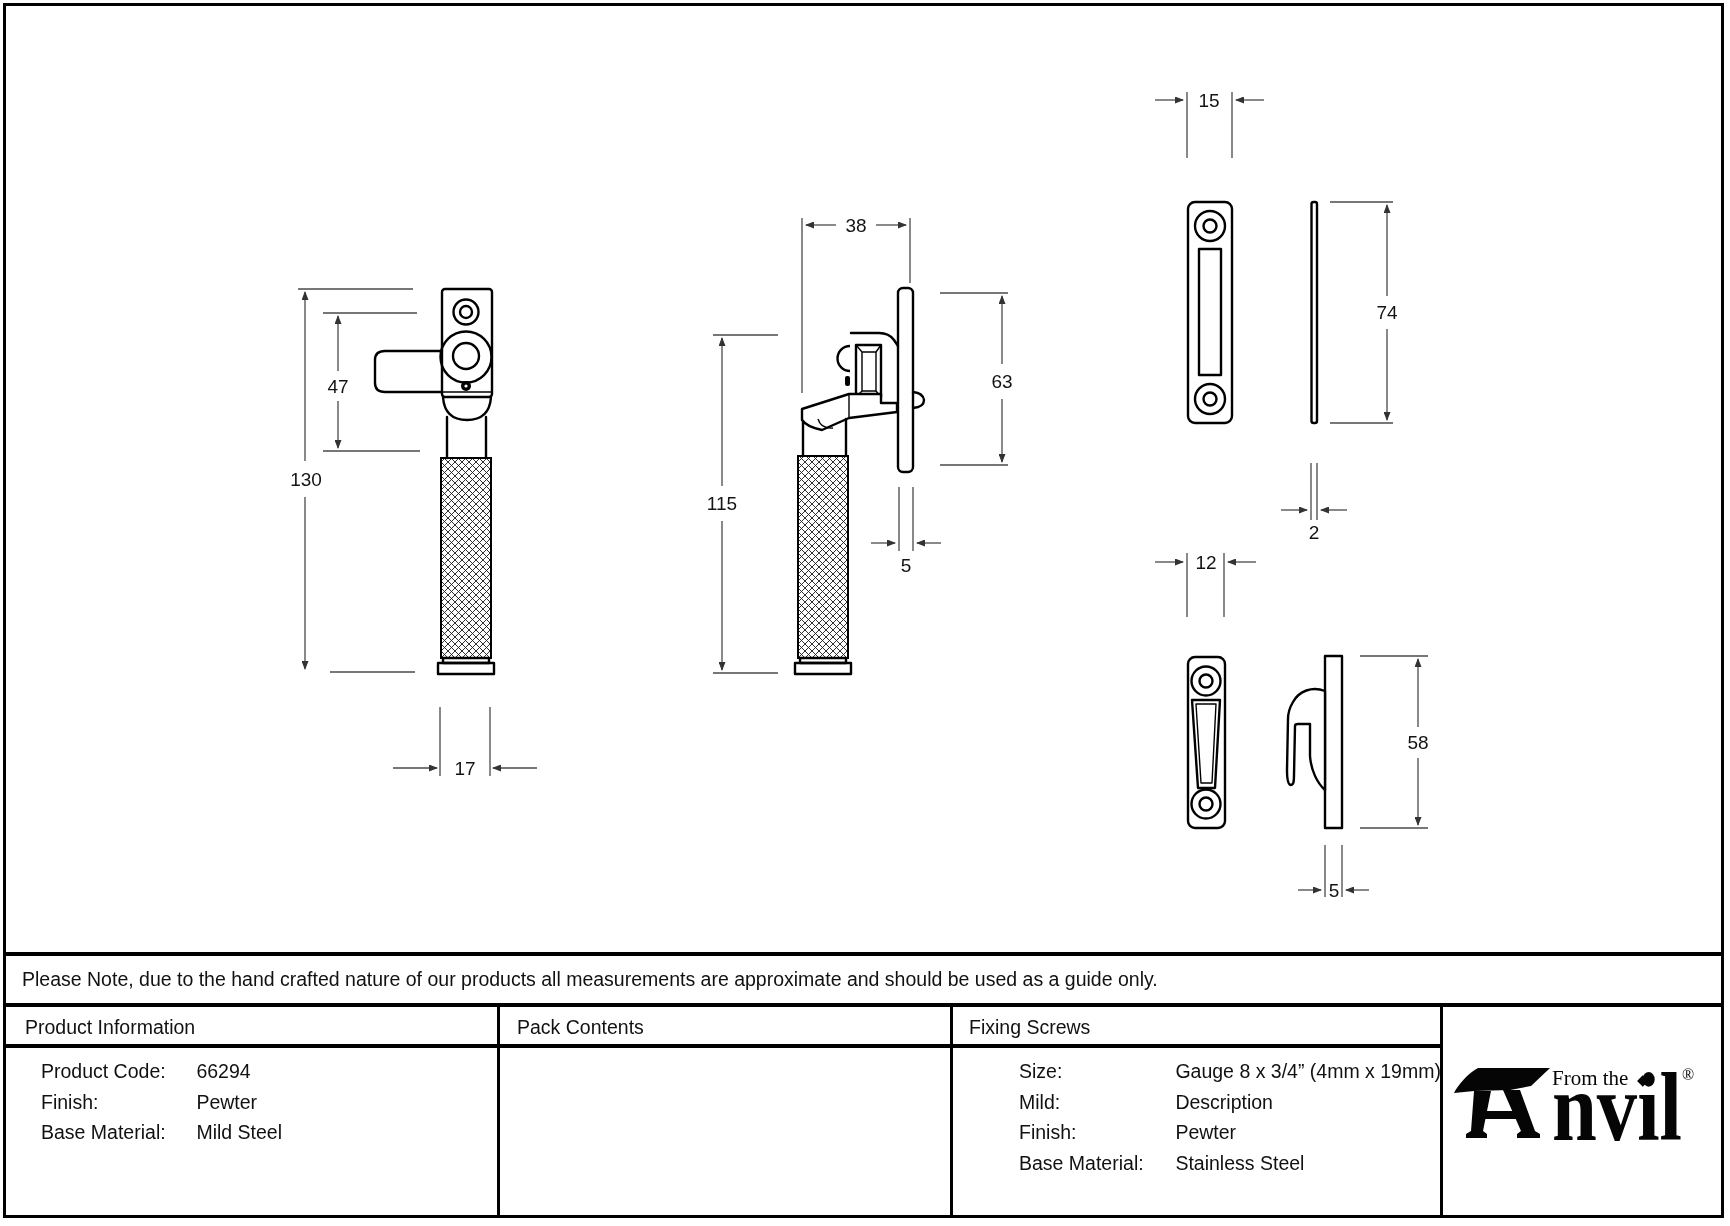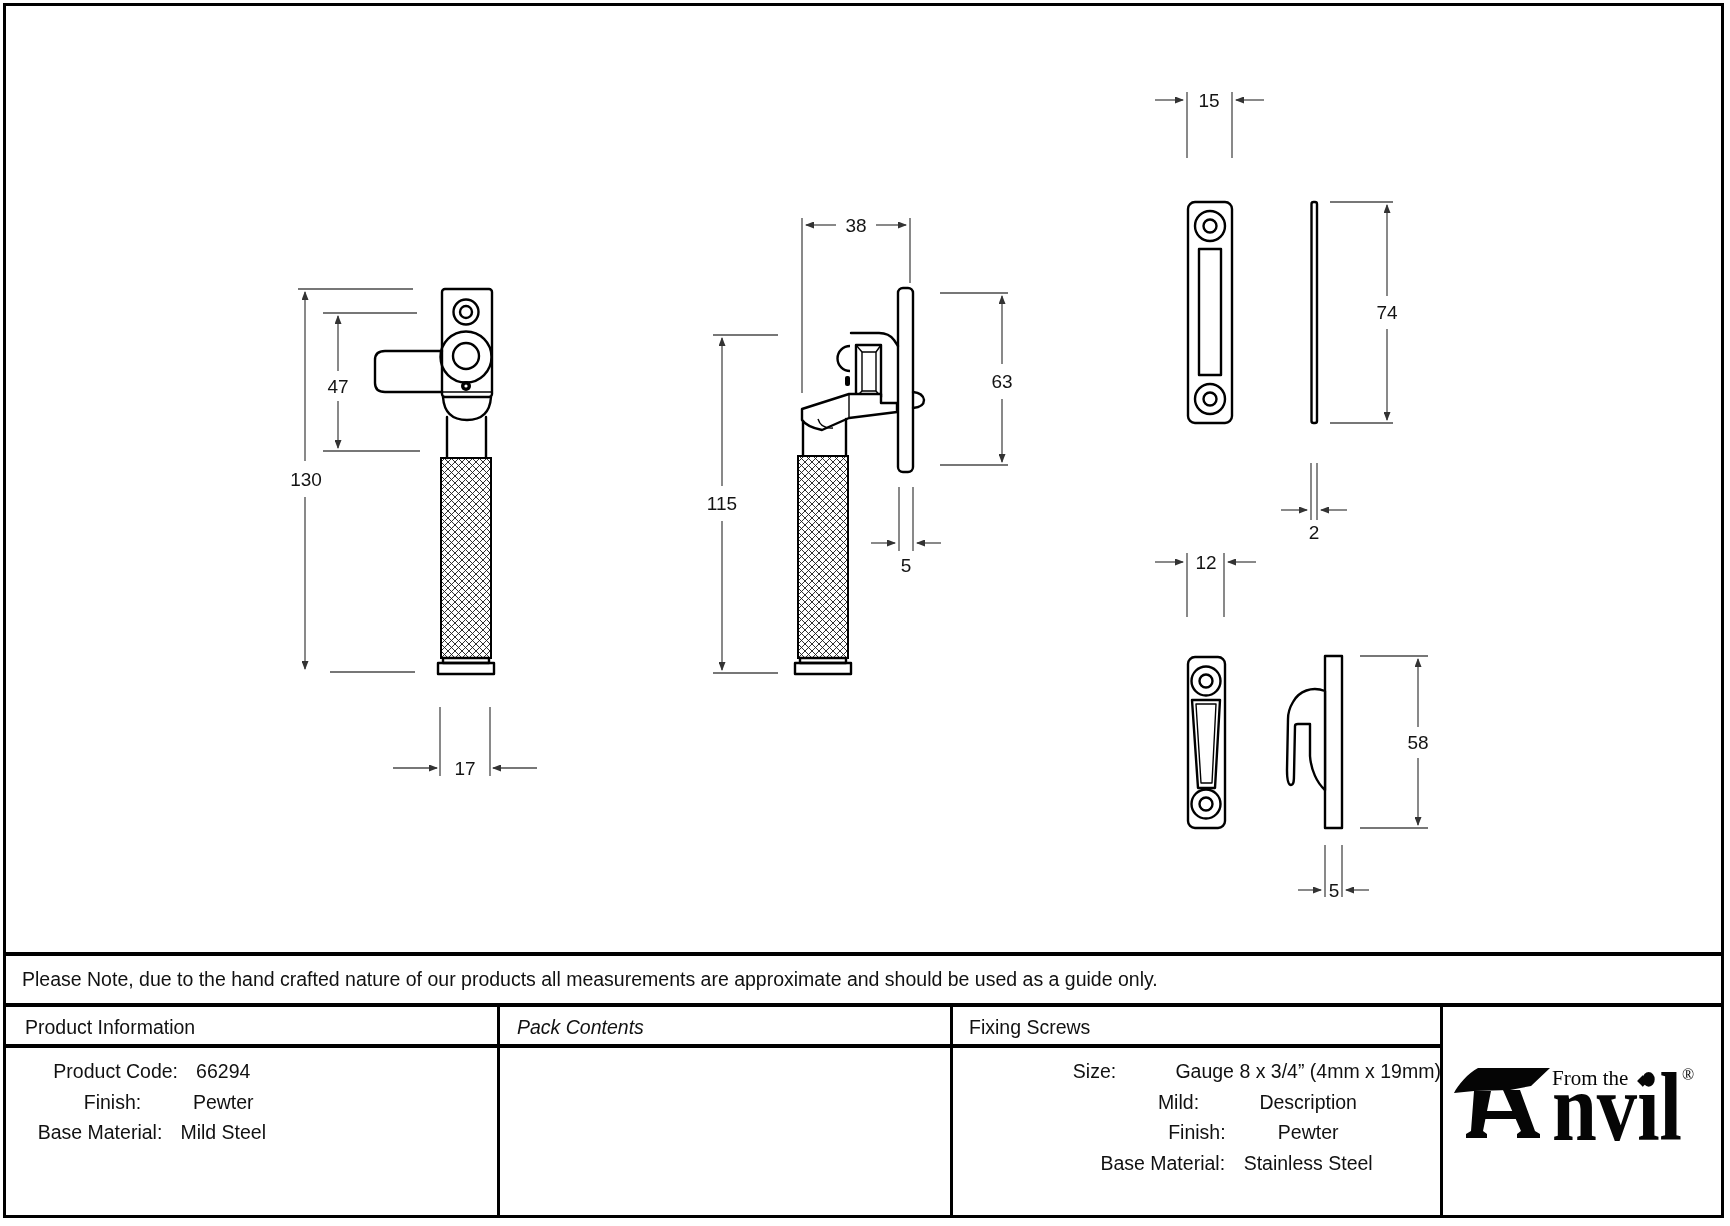--- a/index.html
+++ b/index.html
@@ -19,27 +19,27 @@
   .dim{fill:none;stroke:#4a4a4a;stroke-width:1.3;}
   .dimt{font:19px "Liberation Sans",sans-serif;fill:#141414;text-anchor:middle;}
   .knurlrect{stroke:#000;stroke-width:2;}
   
   #note-row{
     position:absolute;left:3px;top:952px;width:1721px;height:55px;
     border-top:4px solid #000;border-bottom:4px solid #000;box-sizing:border-box;
     display:flex;align-items:center;padding-left:19px;font-size:19.5px;
   }
   
-  #spec-table{position:absolute;left:3px;top:1007px;width:1721px;height:211px;text-align:center;}
+  #spec-table{position:absolute;left:3px;top:1007px;width:1721px;height:211px;}
   .vline{position:absolute;top:0;height:211px;width:3px;background:#000;}
   .hline{position:absolute;left:0;top:37px;width:1437px;height:4px;background:#000;}
   .th{position:absolute;top:0;height:40px;line-height:40px;font-size:19.5px;white-space:nowrap;}
   .tbody{position:absolute;top:49px;font-size:19.5px;}
   .trow{height:30.5px;line-height:30.5px;white-space:nowrap;}
-  .tlabel{display:inline-block;width:150px;}
+  .tlabel{display:inline-block;width:150px;margin-left:16px;}
   .tlabel3{display:inline-block;width:151px;}
   #logo{position:absolute;left:1437px;top:33px;width:290px;height:140px;}
   .logo-serif{font-family:"Liberation Serif",serif;fill:#050505;}
 </style>
 </head>
 <body>
 
 <div class="frame"></div>
 
 <svg id="drawing" width="1730" height="952" viewBox="0 0 1730 952" xmlns="http://www.w3.org/2000/svg">
@@ -214,21 +214,21 @@
   <span>Please Note, due to the hand crafted nature of our products all measurements are approximate and should be used as a guide only.</span>
 </div>
 
 <div id="spec-table">
   <div class="vline" style="left:494px;"></div>
   <div class="vline" style="left:947px;"></div>
   <div class="vline" style="left:1437px;"></div>
   <div class="hline"></div>
 
   <div class="th" style="left:22px;">Product Information</div>
-  <div class="th" style="left:514px;font-style:italic;">Pack Contents</div>
+  <div class="th" style="left:514px;">Pack Contents</div>
   <div class="th" style="left:966px;">Fixing Screws</div>
 
   <div class="tbody" style="left:22px;">
     <div class="trow">
       <span class="tlabel">Product Code:</span>
       <span>66294</span>
     </div>
     <div class="trow">
       <span class="tlabel">Finish:</span>
       <span>Pewter</span>

